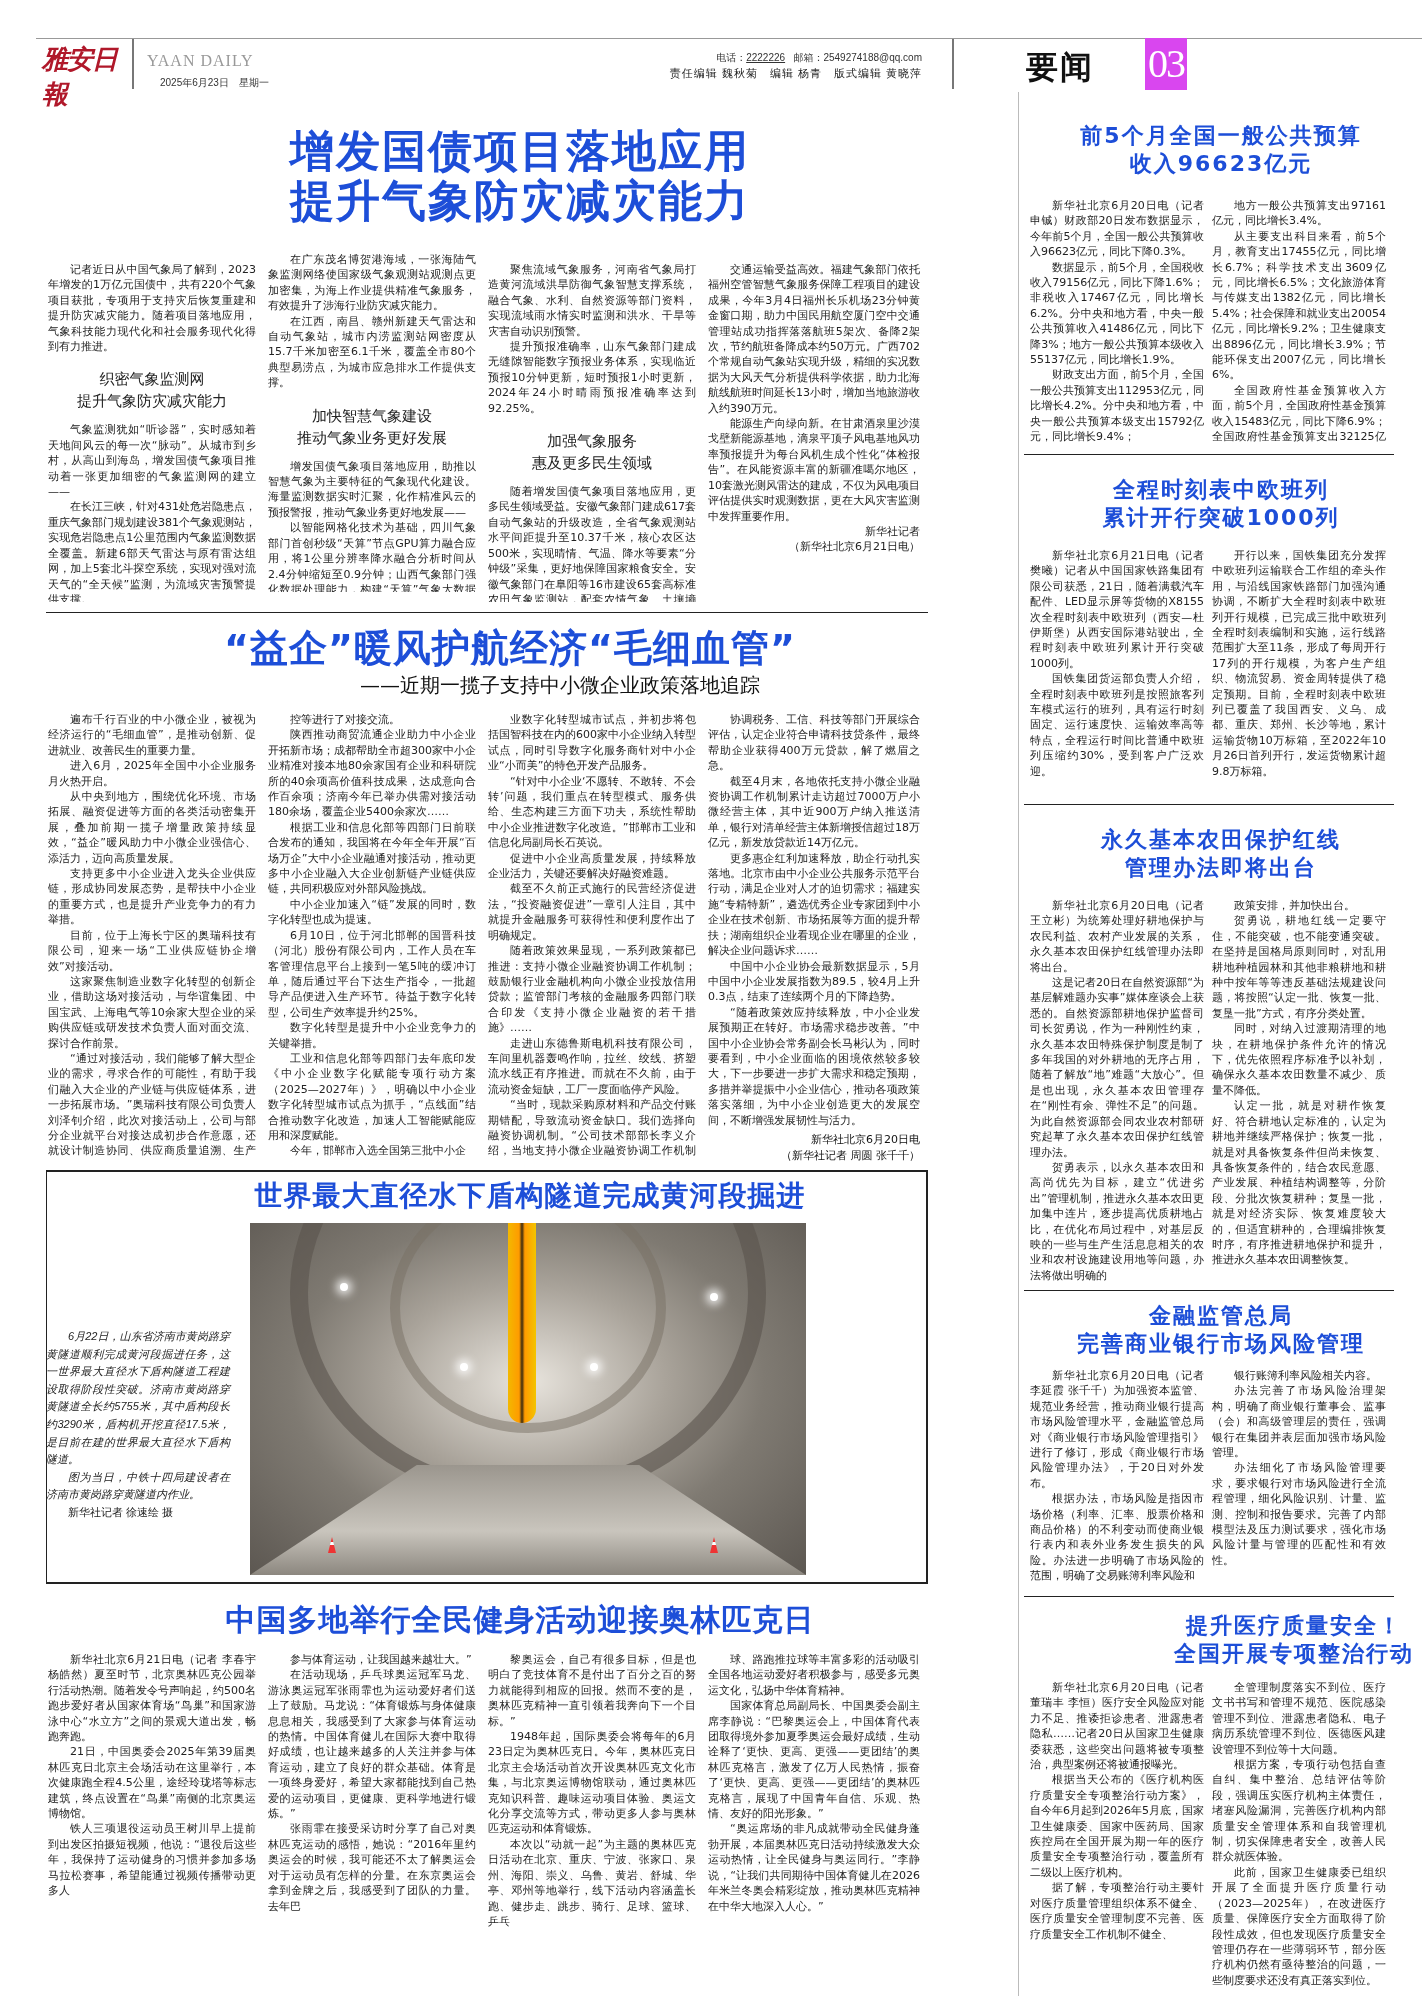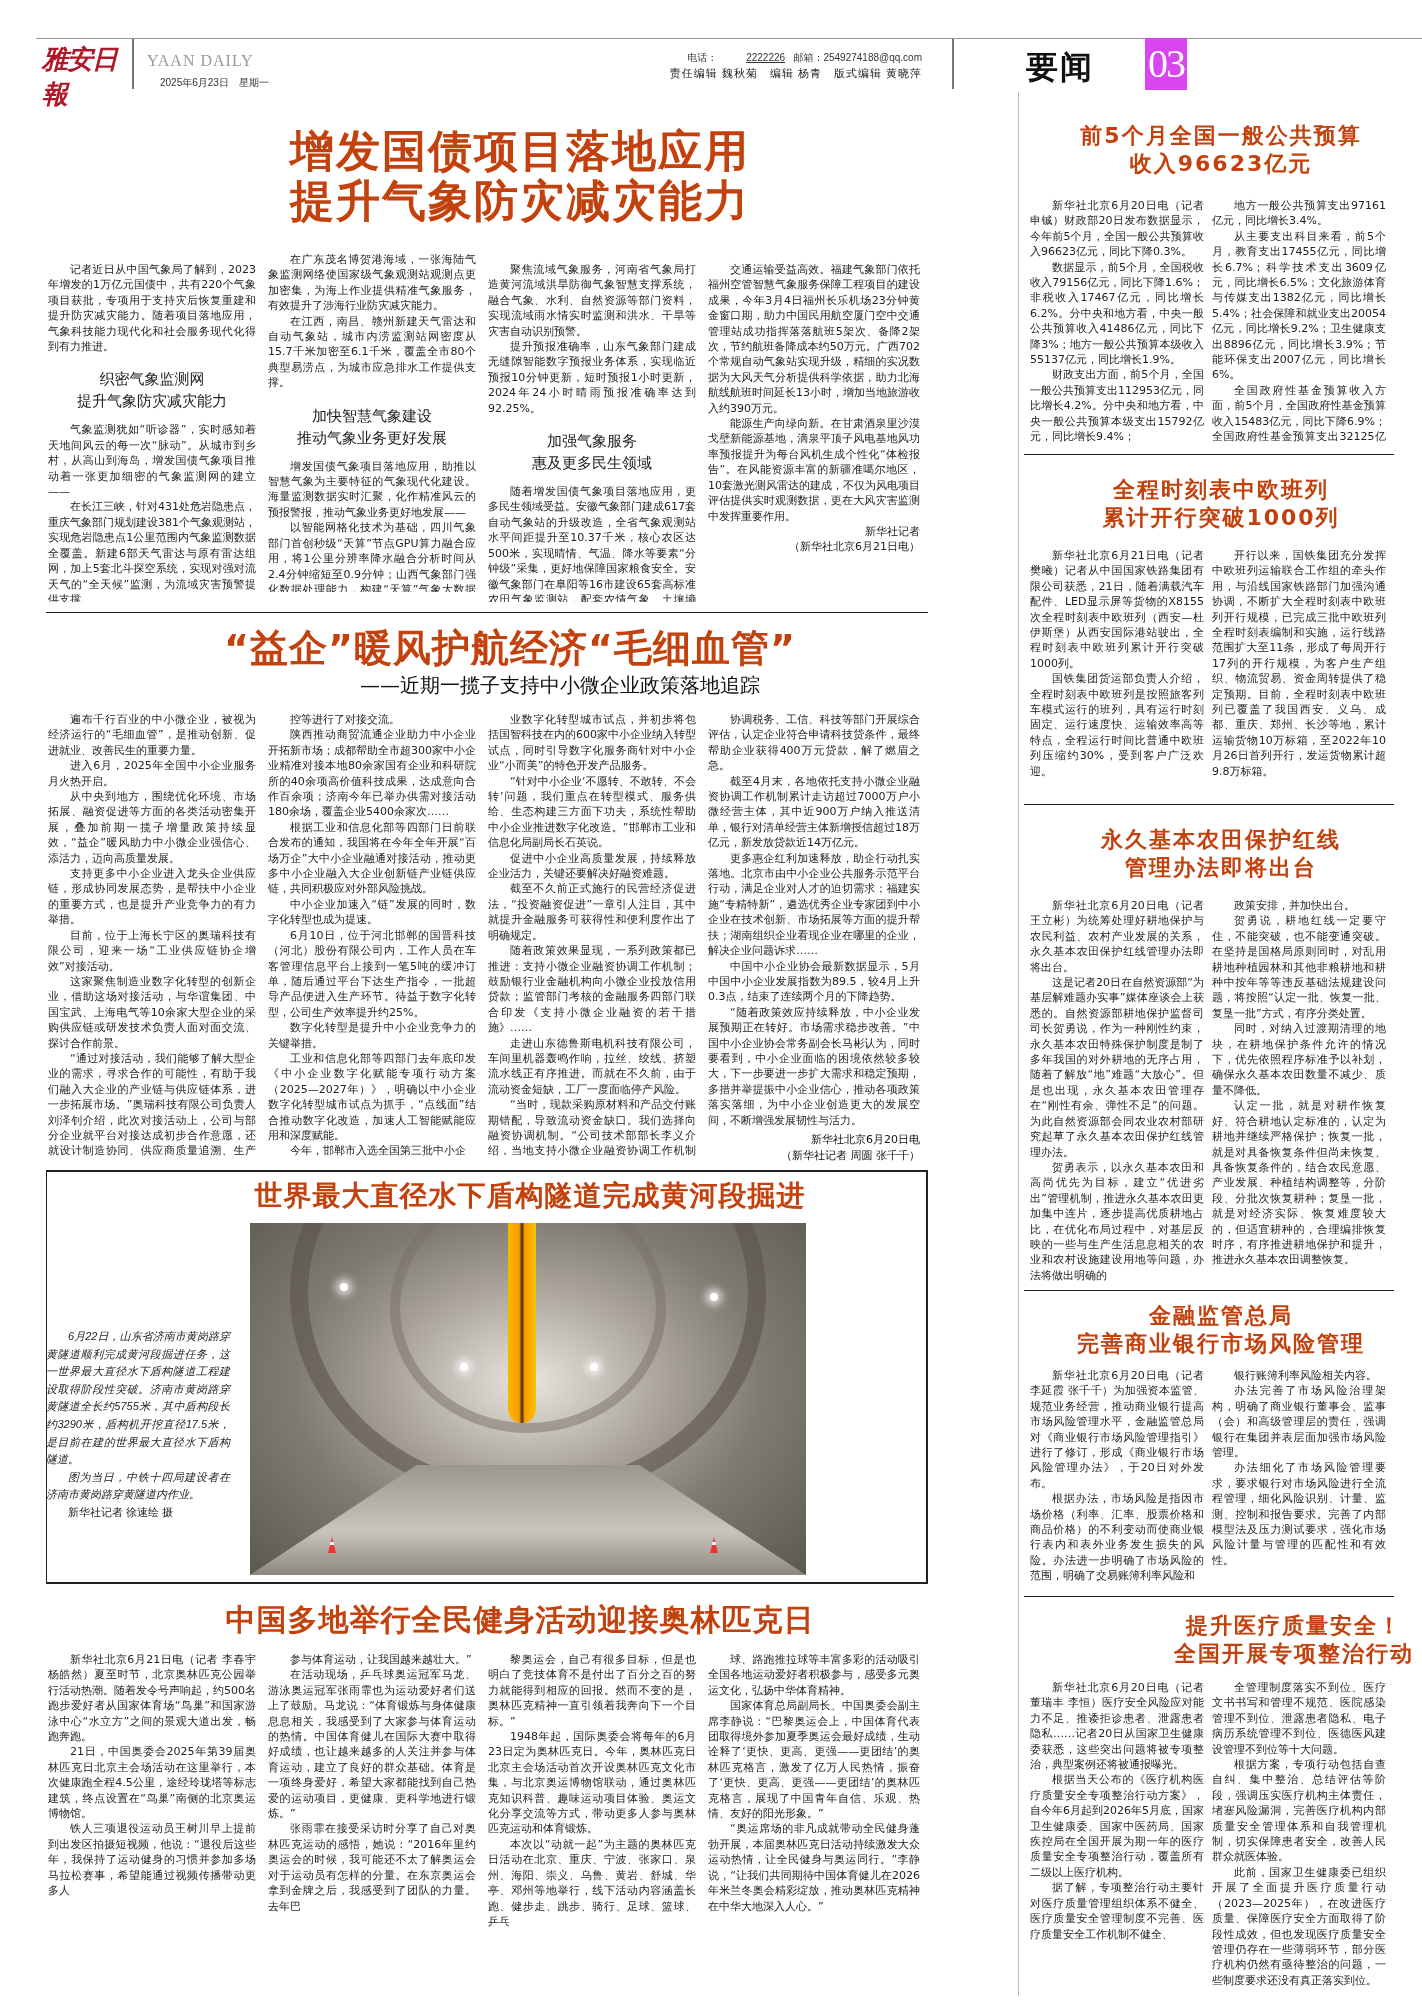--- a/index.html
+++ b/index.html
@@ -9,29 +9,29 @@
   .abs { position: absolute; }
 
   
   .top-rule { position:absolute; left:36px; top:38px; width:1386px; height:1px; background:#999; }
   .logo { position:absolute; left:42px; top:42px; width:90px; height:38px; color:#b0182a;
           font-family:"DejaVu Serif", serif; font-weight:bold; font-size:26px; letter-spacing:-1px; font-style:italic; }
   .vsep1 { position:absolute; left:132px; top:39px; width:2px; height:50px; background:#777; }
   .en-name { position:absolute; left:147px; top:52px; font-family:"Liberation Serif", serif; font-size:16px; color:#999; letter-spacing:1px; }
   .date-line { position:absolute; left:160px; top:76px; font-family:"Liberation Sans", sans-serif; font-size:10px; color:#333; }
   .contact { position:absolute; right:500px; top:51px; font-family:"Liberation Sans", sans-serif; font-size:10px; color:#333; text-align:right; }
-  .contact .u { text-decoration: underline; margin-left: 29px; }
+  .contact .u { text-decoration: underline; }
   .editors { position:absolute; right:500px; top:66px; font-family:"Liberation Sans", sans-serif; font-size:11px; color:#222; text-align:right; letter-spacing:1px; }
   .vsep2 { position:absolute; left:952px; top:39px; width:2px; height:50px; background:#777; }
   .section-name { position:absolute; left:1026px; top:46px; font-family:"DejaVu Sans", sans-serif; font-weight:bold; font-size:32px; color:#111; letter-spacing:2px; }
   .page-num { position:absolute; left:1145px; top:38px; width:42px; height:52px; background:#d946ef; color:#fff;
               font-family:"Liberation Serif", serif; font-size:40px; text-align:center; line-height:52px; letter-spacing:-2px; }
 
   
-  .h-big { font-family:"DejaVu Sans", sans-serif; font-weight:bold; color:#c2410c; text-align:center; letter-spacing:2px; }
+  .h-big { font-family:"DejaVu Sans", sans-serif; font-weight:bold; color:#1d4ed8; text-align:center; letter-spacing:2px; }
   .h-sub { font-family:"DejaVu Sans", sans-serif; color:#111; text-align:center; }
 
   
   .col { position:absolute; font-size:11px; line-height:15.4px; color:#222; text-align:justify; overflow:hidden; font-family:"DejaVu Sans", sans-serif; }
   .col p { text-indent:2em; }
   .subhead { font-family:"DejaVu Sans", sans-serif; font-size:15px; line-height:22px; text-align:center; color:#222; margin:14px 0 10px; text-indent:0 !important; }
   .byline { text-align:right; text-indent:0 !important; }
 
   .hr { position:absolute; background:#222; }
 

